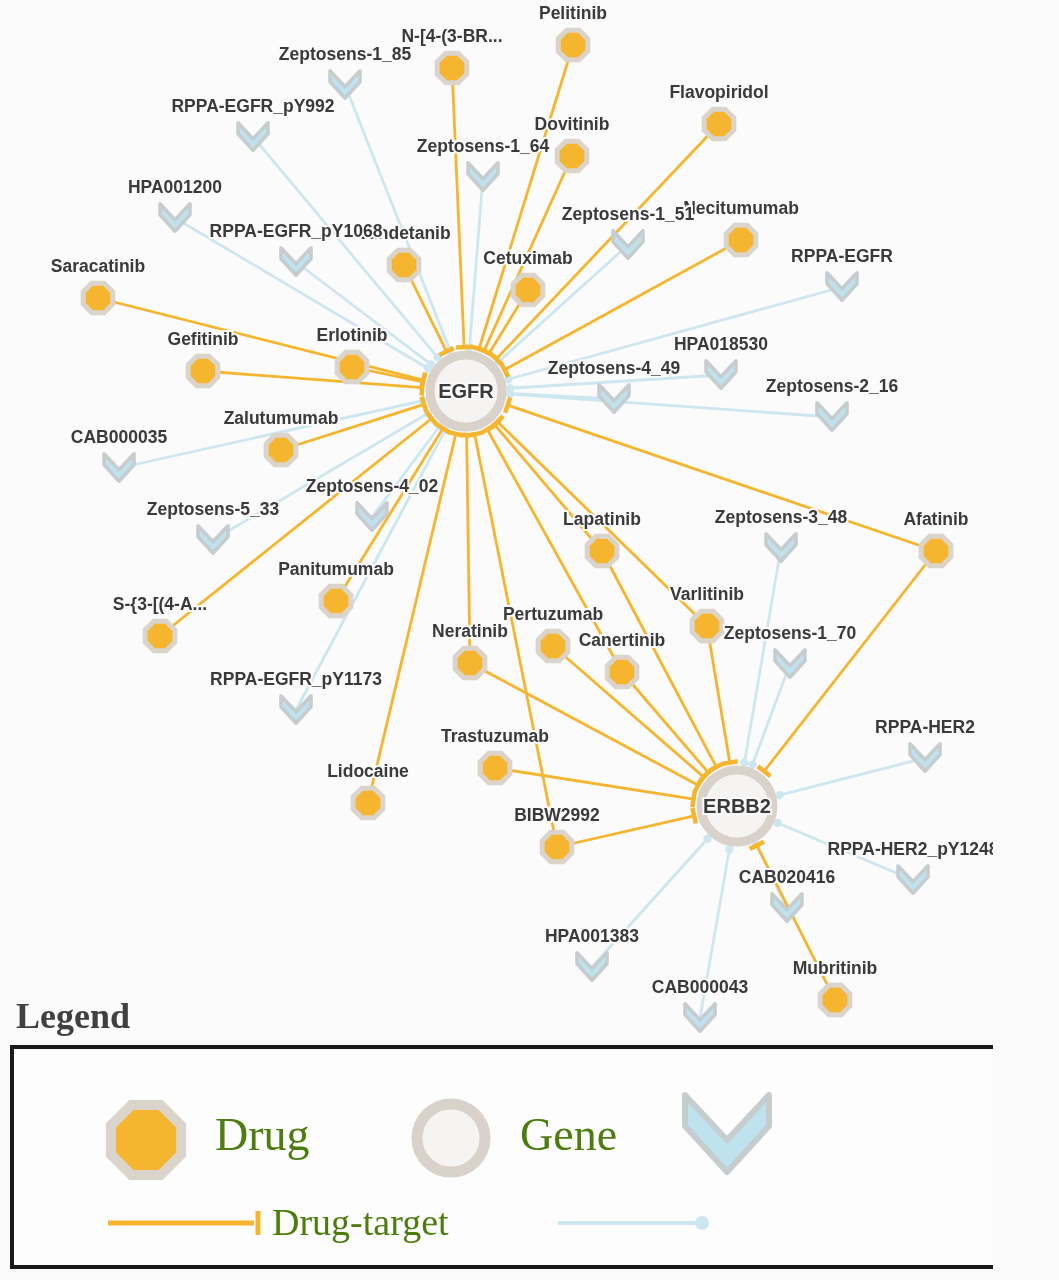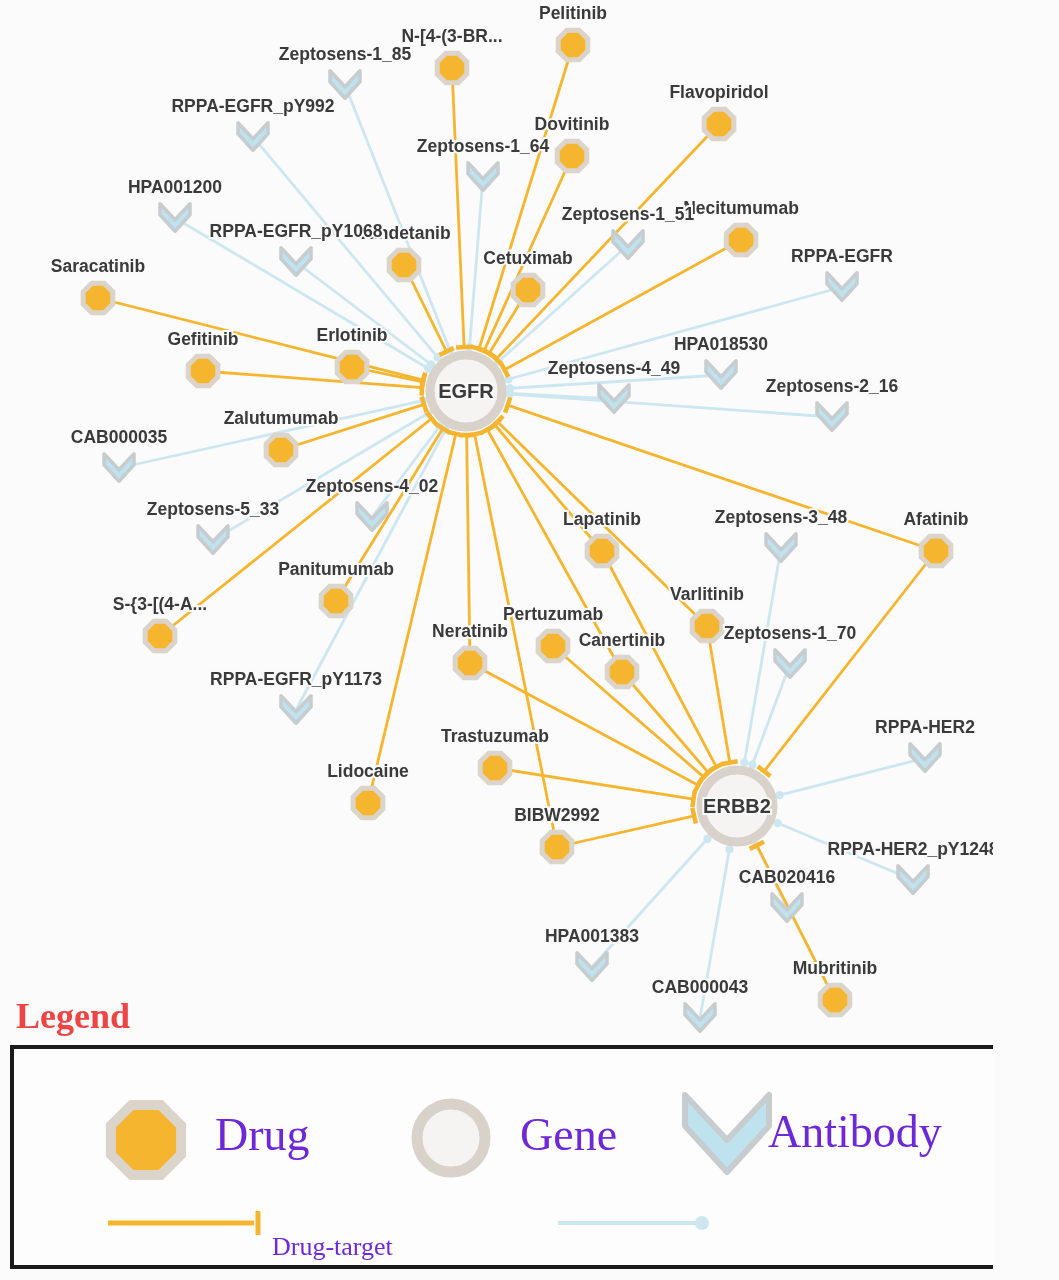--- a/index.html
+++ b/index.html
@@ -1,25 +1,25 @@
 <!DOCTYPE html>
 <html><head>
 <meta charset="utf-8">
 <style>
   html,body{margin:0;padding:0;background:#fbfbfb;}
   #stage{position:relative;width:993px;height:1280px;background:#fbfbfb;overflow:hidden;
          font-family:"Liberation Sans",sans-serif;}
   #net{position:absolute;left:0;top:0;}
   .legend-title{position:absolute;left:16px;top:995px;font-family:"Liberation Serif",serif;
-                font-weight:bold;font-size:36px;color:#ef4444;}
+                font-weight:bold;font-size:36px;color:#404040;}
   .legend-box{position:absolute;left:10px;top:1045px;width:1032px;height:216px;
               border:4px solid #1a1a1a;background:#fdfdfd;}
-  .lg-item-label{position:absolute;font-family:"Liberation Serif",serif;color:#6d28d9;}
+  .lg-item-label{position:absolute;font-family:"Liberation Serif",serif;color:#4d7c0f;}
   .lg-big{font-size:46px;}
-  .lg-mid{font-size:26px;margin-top:32px;}
+  .lg-mid{font-size:38px;}
   .lg-glyph{position:absolute;}
 </style>
 </head>
 <body>
 
 <div id="stage">
   <svg id="net" width="1059" height="1280" viewBox="0 0 1059 1280">
       <line x1="345" y1="85" x2="449.8203195650112" y2="350.0827916272183" stroke="#CDE7F1" stroke-width="2.8"></line>
       <circle cx="449.8203195650112" cy="350.0827916272183" r="4.2" fill="#CDE7F1"></circle>
       <line x1="253" y1="137" x2="437.72757415346285" y2="357.2854640139886" stroke="#CDE7F1" stroke-width="2.8"></line>
@@ -224,21 +224,20 @@
   <span class="lg-item-label lg-big" style="left:215px;top:1108px">Drug</span>
 
   <svg class="lg-glyph" style="left:405px;top:1092px" width="92" height="92">
     <circle cx="46" cy="46" r="34" fill="#F6F4F2" stroke="#D9D2CB" stroke-width="11"></circle>
   </svg>
   <span class="lg-item-label lg-big" style="left:520px;top:1108px">Gene</span>
 
   <svg class="lg-glyph" style="left:672px;top:1085px" width="110" height="100">
     <path d="M 13 10 L 55 55 L 97 10 L 97 41 L 55 87 L 13 41 Z" fill="#BFE2EF" stroke="#C7CCCE" stroke-width="6" stroke-linejoin="round"></path>
   </svg>
-  <span class="lg-item-label lg-big" style="left:768px;top:1105px">Antibody</span>
 
   <svg class="lg-glyph" style="left:104px;top:1208px" width="170" height="30">
     <line x1="4" y1="15" x2="150" y2="15" stroke="#F6B52F" stroke-width="5"></line>
     <line x1="154" y1="3" x2="154" y2="27" stroke="#F6B52F" stroke-width="5"></line>
   </svg>
   <span class="lg-item-label lg-mid" style="left:272px;top:1200px">Drug-target</span>
 
   <svg class="lg-glyph" style="left:554px;top:1208px" width="165" height="30">
     <line x1="4" y1="15" x2="142" y2="15" stroke="#CDE7F1" stroke-width="4"></line>
     <circle cx="148" cy="15" r="7" fill="#CDE7F1"></circle>

